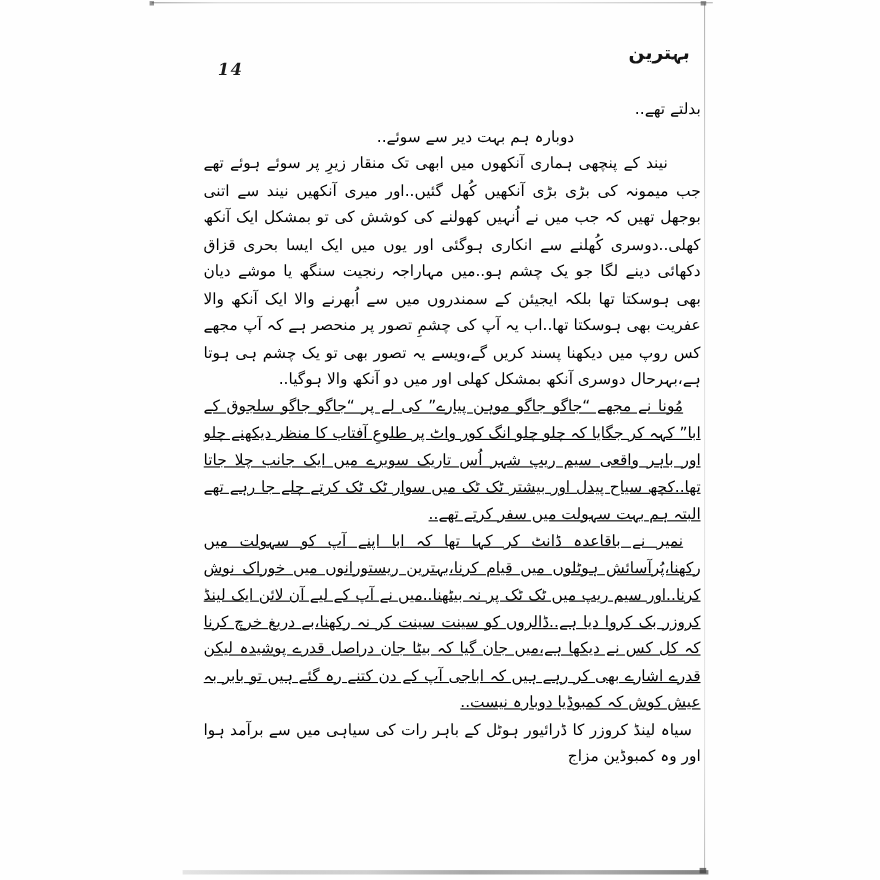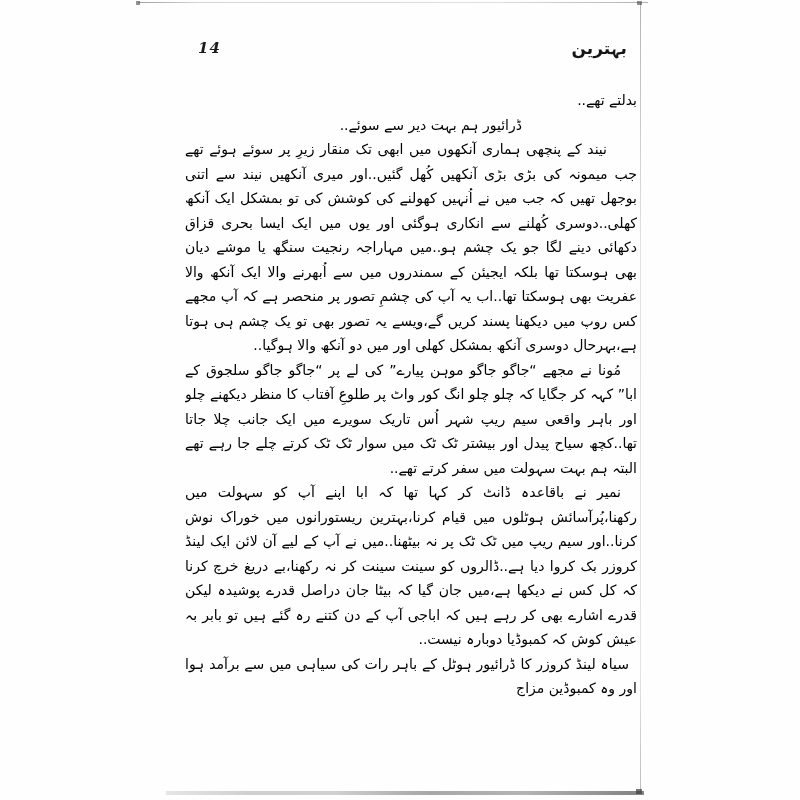--- a/index.html
+++ b/index.html
@@ -55,21 +55,21 @@
     background: rgba(70,70,70,.6);
   }
   .corner-mark-br {
     position: absolute;
     top: 789px; left: 636px;
     width: 6px; height: 5px;
     background: rgba(60,60,60,.7);
   }
   .page-number {
     position: absolute;
-    top: 39px; left: 198px;
+    top: 54px; left: 198px;
     font-family: "DejaVu Serif", serif;
     font-style: italic;
     font-weight: bold;
     font-size: 15px;
     letter-spacing: 1px;
     color: #1b1b1b;
   }
   .running-head {
     position: absolute;
     top: 38px; right: 173px;
@@ -85,21 +85,21 @@
     direction: rtl;
     text-align: justify;
     font-size: 14px;
     line-height: 24.5px;
     color: #000000;
     overflow: hidden;
   }
   .para { margin: 0; padding: 0; }
   .ind-0  { text-indent: 0; }
   .ind-xs { text-indent: 8px; }
-  .ind-sm { text-indent: 16px; }
+  .ind-sm { text-indent: 16px; text-decoration: underline; }
   .ind-md { text-indent: 30px; }
   .ind-lg { text-indent: 100px; }
   .ind-xl { text-indent: 115px; }
 </style>
 </head>
 <body>
 
 <div class="scan">
 
   <div class="edge-top"></div>
@@ -107,20 +107,20 @@
   <div class="edge-bottom"></div>
   <div class="corner-mark-tr"></div>
   <div class="corner-mark-br"></div>
 
   <div class="page-number">14</div>
 
   <div class="running-head" dir="rtl">بہترین</div>
 
   <div class="body-text" dir="rtl">
     <p class="para ind-0">بدلتے تھے..</p>
-    <p class="para ind-xl">ڈرائیور ہم بہت دیر سے سوئے..</p>
+    <p class="para ind-xl">دوبارہ ہم بہت دیر سے سوئے..</p>
     <p class="para ind-md">نیند کے پنچھی ہماری آنکھوں میں ابھی تک منقار زیرِ پر سوئے ہوئے تھے جب میمونہ کی بڑی بڑی آنکھیں کُھل گئیں..اور میری آنکھیں نیند سے اتنی بوجھل تھیں کہ جب میں نے اُنہیں کھولنے کی کوشش کی تو بمشکل ایک آنکھ کھلی..دوسری کُھلنے سے انکاری ہوگئی اور یوں میں ایک ایسا بحری قزاق دکھائی دینے لگا جو یک چشم ہو..میں مہاراجہ رنجیت سنگھ یا موشے دیان بھی ہوسکتا تھا بلکہ ایجیئن کے سمندروں میں سے اُبھرنے والا ایک آنکھ والا عفریت بھی ہوسکتا تھا..اب یہ آپ کی چشمِ تصور پر منحصر ہے کہ آپ مجھے کس روپ میں دیکھنا پسند کریں گے،ویسے یہ تصور بھی تو یک چشم ہی ہوتا ہے،بہرحال دوسری آنکھ بمشکل کھلی اور میں دو آنکھ والا ہوگیا..</p>
     <p class="para ind-sm">مُونا نے مجھے “جاگو جاگو موہن پیارے” کی لے پر “جاگو جاگو سلجوق کے ابا” کہہ کر جگایا کہ چلو چلو انگ کور واٹ پر طلوعِ آفتاب کا منظر دیکھنے چلو اور باہر واقعی سیم ریپ شہر اُس تاریک سویرے میں ایک جانب چلا جاتا تھا..کچھ سیاح پیدل اور بیشتر ٹک ٹک میں سوار ٹک ٹک کرتے چلے جا رہے تھے البتہ ہم بہت سہولت میں سفر کرتے تھے..</p>
     <p class="para ind-sm">نمیر نے باقاعدہ ڈانٹ کر کہا تھا کہ ابا اپنے آپ کو سہولت میں رکھنا،پُرآسائش ہوٹلوں میں قیام کرنا،بہترین ریستورانوں میں خوراک نوش کرنا..اور سیم ریپ میں ٹک ٹک پر نہ بیٹھنا..میں نے آپ کے لیے آن لائن ایک لینڈ کروزر بک کروا دیا ہے..ڈالروں کو سینت سینت کر نہ رکھنا،بے دریغ خرچ کرنا کہ کل کس نے دیکھا ہے،میں جان گیا کہ بیٹا جان دراصل قدرے پوشیدہ لیکن قدرے اشارے بھی کر رہے ہیں کہ اباجی آپ کے دن کتنے رہ گئے ہیں تو بابر بہ عیش کوش کہ کمبوڈیا دوبارہ نیست..</p>
     <p class="para ind-xs">سیاہ لینڈ کروزر کا ڈرائیور ہوٹل کے باہر رات کی سیاہی میں سے برآمد ہوا اور وہ کمبوڈین مزاج</p>
   </div>
 
 </div>
 
 </body></html>

